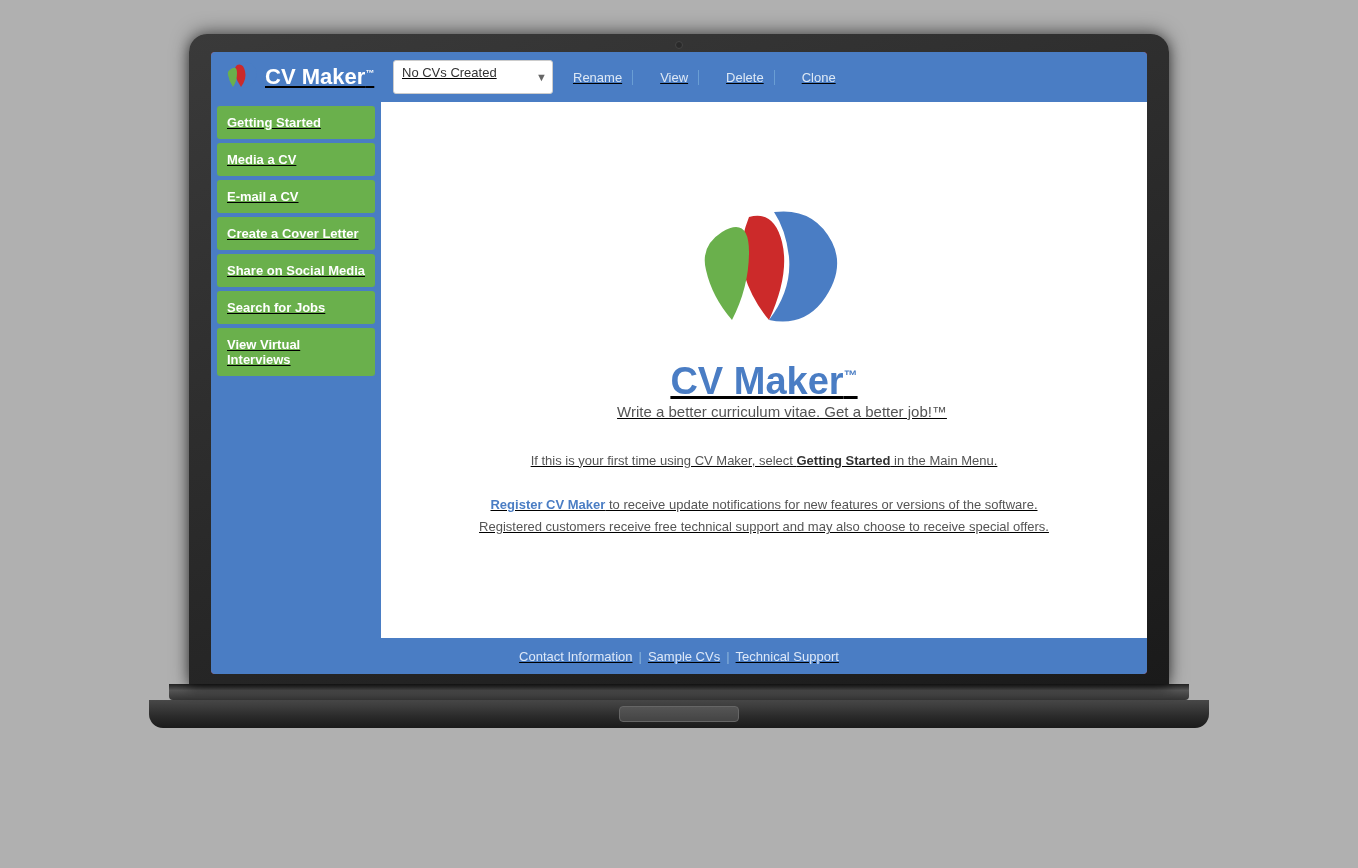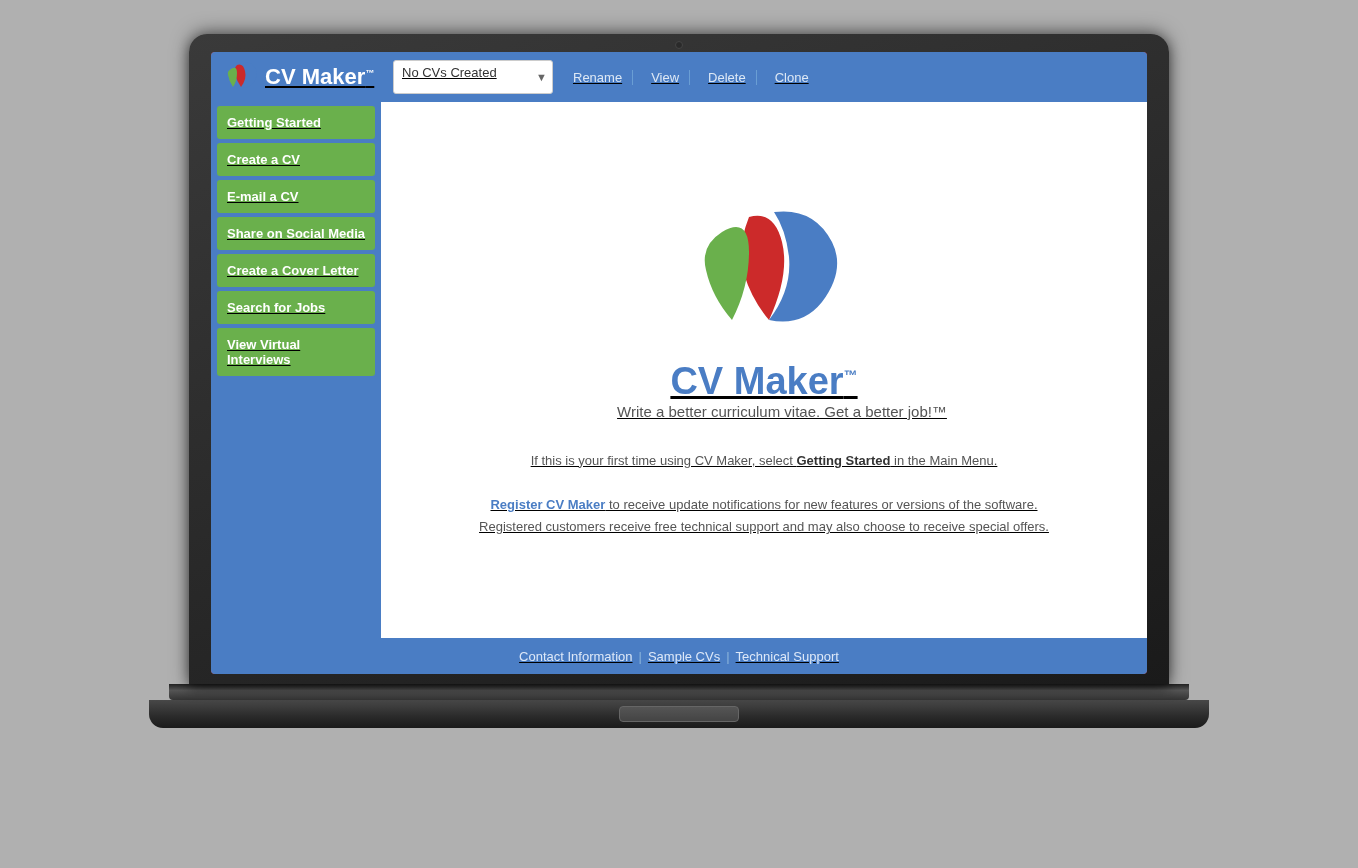--- a/index.html
+++ b/index.html
@@ -149,21 +149,21 @@
       right: 6px;
       top: 50%;
       transform: translateY(-50%);
       color: #666;
       font-size: 11px;
       pointer-events: none;
     }
 
     .top-bar-actions {
       display: flex;
-      gap: 8px;
+      gap: 17px;
       color: #e8e8e8;
       font-size: 13px;
     }
 
     .top-bar-action {
       padding: 0 10px;
       cursor: pointer;
       color: #dde8f5;
       border-right: 1px solid #6a9ed4;
       font-size: 13px;
@@ -329,24 +329,24 @@
             <span class="top-bar-action">View</span>
             <span class="top-bar-action">Delete</span>
             <span class="top-bar-action">Clone</span>
           </div>
         </div>
 
         <div class="main-layout">
 
           <div class="sidebar">
             <button class="sidebar-btn">Getting Started</button>
-            <button class="sidebar-btn">Create a CV</button>
+            <button class="sidebar-btn">Media a CV</button>
             <button class="sidebar-btn">E-mail a CV</button>
+            <button class="sidebar-btn">Create a Cover Letter</button>
             <button class="sidebar-btn">Share on Social Media</button>
-            <button class="sidebar-btn">Create a Cover Letter</button>
             <button class="sidebar-btn">Search for Jobs</button>
             <button class="sidebar-btn">View Virtual Interviews</button>
           </div>
 
           <div class="content-area">
             <div class="welcome-content">
 
               <div class="content-logo">
                 <svg class="content-logo-icon" width="160" height="140" viewBox="0 0 160 140" xmlns="http://www.w3.org/2000/svg">
 

